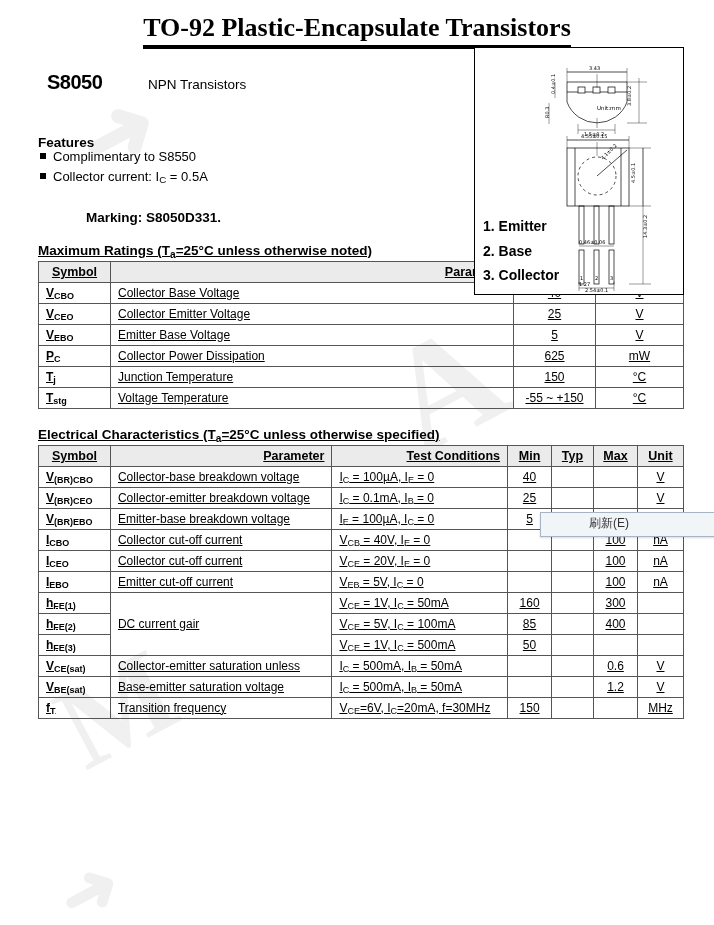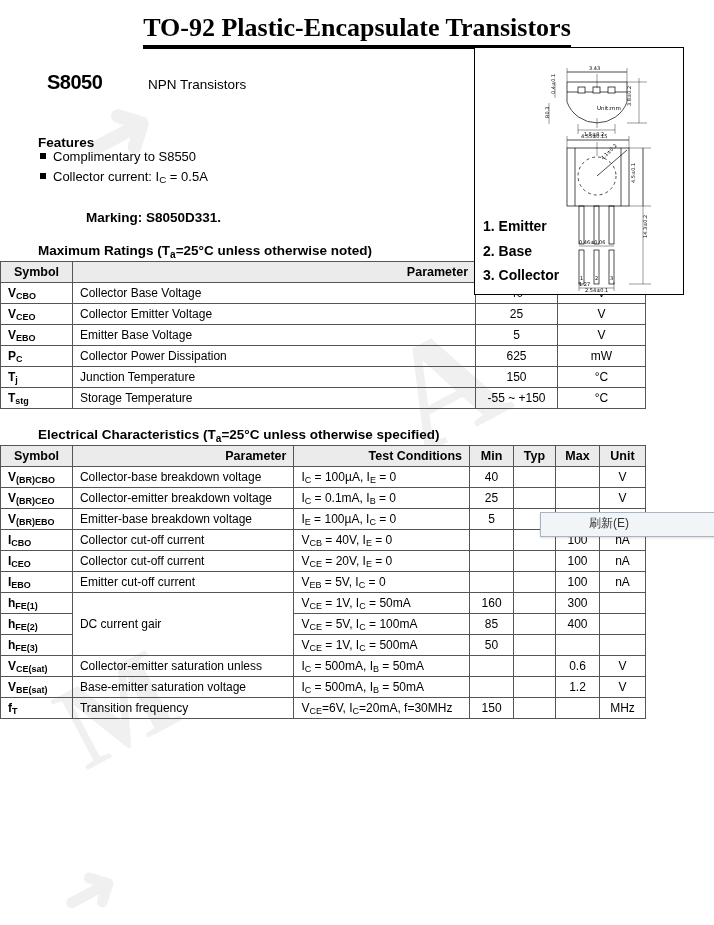--- a/index.html
+++ b/index.html
@@ -24,21 +24,21 @@
     font-family:"Liberation Serif", serif;
     font-weight:bold;
     white-space:nowrap;
     user-select:none;
   }
   .wm1{left:80px;top:80px;font-size:90px;transform:rotate(-28deg);}
   .wm2{left:390px;top:300px;font-size:150px;transform:rotate(-28deg);}
   .wm3{left:60px;top:640px;font-size:120px;transform:rotate(-28deg);}
   .wm4{left:60px;top:850px;font-size:70px;transform:rotate(-28deg);}
 
-  .content{position:relative;z-index:2;}
+  .content{position:relative;z-index:2;text-decoration:underline;}
 
   
   .title-wrap{text-align:center;padding-top:14px;}
   .title{
     display:inline-block;
     font-family:"Liberation Serif", serif;
     font-weight:bold;
     font-size:26px;
     letter-spacing:0px;
     border-bottom:4px solid #000;
@@ -93,20 +93,21 @@
 
   
   .sect{
     font-size:13.5px;font-weight:bold;
     margin:0 17px 3px 38px;
   }
 
   
   table{
     border-collapse:collapse;
+    margin-left:38px;
     background:transparent;
     font-size:12px;
   }
   table, th, td{border:1px solid #555;}
   th{
     background:#ebebeb;
     font-weight:bold;
     text-align:right;
     padding:3px 7px;
     font-size:12.5px;
@@ -306,21 +307,21 @@
             <td class="c">mW</td>
           </tr>
           <tr>
             <td class="sym">T<sub>j</sub></td>
             <td>Junction Temperature</td>
             <td class="c">150</td>
             <td class="c">°C</td>
           </tr>
           <tr>
             <td class="sym">T<sub>stg</sub></td>
-            <td>Storage Temperature</td>
+            <td>Voltage Temperature</td>
             <td class="c">-55 ~ +150</td>
             <td class="c">°C</td>
           </tr>
         </tbody>
     </table>
 
     <div style="height:18px"></div>
     <div class="sect">
       <span>Electrical Characteristics (T</span><sub>a</sub><span>=25°C unless otherwise specified)</span>
     </div>

